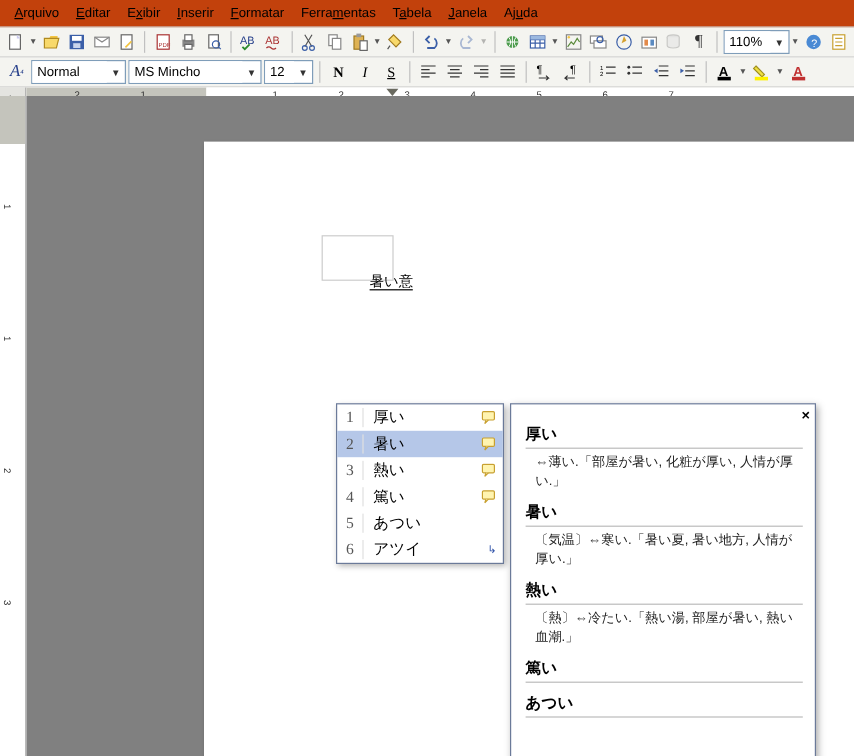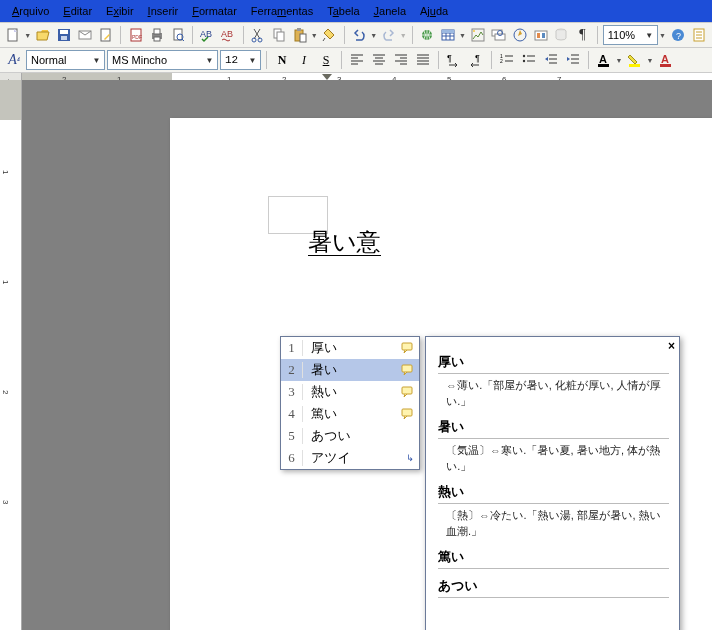--- a/index.html
+++ b/index.html
@@ -1,43 +1,43 @@
 <!DOCTYPE html>
 <html><head>
 <meta charset="utf-8">
 <style>
 * { box-sizing: border-box; margin: 0; padding: 0; }
 body { font-family: Tahoma, Arial, sans-serif; font-size: 11px; background: #fff; width: 712px; height: 630px; overflow: hidden; position: relative; }
-.menubar { display: flex; gap: 2px; padding: 3px 6px; background: #1d4ed8; border-bottom: 1px solid #ccc; align-items: flex-end; }
+.menubar { display: flex; gap: 2px; padding: 3px 6px; background: #c2410c; border-bottom: 1px solid #ccc; align-items: flex-end; }
 .menubar span { padding: 2px 6px; cursor: default; }
 .menubar span u { text-decoration: underline; }
 .toolbar { display: flex; align-items: center; gap: 2px; padding: 2px 4px; border-bottom: 1px solid #ccc; background: #f4f4f0; }
 .tb-btn { width: 20px; height: 20px; display: flex; align-items: center; justify-content: center; border: 1px solid transparent; cursor: pointer; font-size: 12px; }
 .tb-sep { width: 1px; height: 18px; background: #c0c0c0; margin: 0 3px; }
 .tb-dd-arrow { font-size: 7px; margin-left: -1px; color: #555; width: 8px; text-align: center; cursor: pointer; }
 .combo { display: flex; border: 1px solid #7f9db9; background: #fff; height: 20px; }
 .combo input { border: none; outline: none; font-size: 11px; padding: 1px 4px; font-family: inherit; }
 .combo .arrow { width: 15px; height: 18px; display: flex; align-items: center; justify-content: center; font-size: 8px; color: #333; cursor: pointer; }
 .style-combo input { width: 62px; }
 .font-combo input { width: 94px; }
-.size-combo input { width: 24px; text-align: left; font-family: Liberation Mono, monospace; }
+.size-combo input { width: 24px; text-align: left; }
 .zoom-combo input { width: 38px; text-align: left; }
 .a4-icon { font-family: serif; font-style: italic; font-size: 14px; color: #27408b; }
 .ruler { height: 18px; background: #f0f0ec; border-bottom: 1px solid #aaa; position: relative; display: flex; }
 .ruler-corner { width: 22px; border-right: 1px solid #aaa; background: #e4e4e0; display: flex; align-items: center; justify-content: center; font-size:8px; }
 .ruler-body { flex: 1; position: relative; background: #fff; font-size: 9px; }
 .ruler-gray { position: absolute; top: 0; bottom: 0; background: #c4c4bc; }
 .ruler-num { position: absolute; top: 2px; font-size: 8px; color: #333; }
 .ruler-marker { position: absolute; top: 1px; width: 0; height: 0; border-left: 5px solid transparent; border-right: 5px solid transparent; border-top: 6px solid #6a6a60; }
 .workspace { position: absolute; top: 80px; bottom: 0; left: 0; right: 0; background: #808080; }
 .vruler { position: absolute; top: 0; left: 0; bottom: 0; width: 22px; background: #fff; border-right: 1px solid #aaa; }
 .vruler-gray { position: absolute; left: 0; right: 0; background: #c4c4bc; }
 .vruler-num { position: absolute; left: 1px; font-size: 8px; color: #333; writing-mode: vertical-lr; }
 .page { position: absolute; left: 170px; top: 38px; width: 542px; height: 592px; background: #fff; box-shadow: 2px 2px 4px rgba(0,0,0,.4); }
-.doc-text { position: absolute; left: 138px; top: 108px; font-family: "MS Mincho", serif; font-size: 24px; }
+.doc-text { position: absolute; left: 138px; top: 108px; font-family: "MS Mincho", serif; font-size: 12px; }
 .ime-list { position: absolute; left: 280px; top: 256px; width: 140px; background: #fff; border: 1px solid #6b7a99; font-family: "MS Mincho","MS UI Gothic",serif; font-size: 13px; box-shadow: 2px 2px 5px rgba(0,0,0,.3); }
 .ime-row { display: flex; align-items: center; height: 22px; }
 .ime-row.sel { background: #b5c7e8; }
 .ime-num { width: 22px; text-align: center; color: #555; border-right: 1px solid #e0e0e0; }
 .ime-cand { flex: 1; padding-left: 8px; }
 .ime-icon { width: 18px; font-size: 11px; text-align: center; }
 .dict-panel { position: absolute; left: 425px; top: 256px; width: 255px; height: 320px; background: #fff; border: 1px solid #6b7a99; box-shadow: 2px 2px 6px rgba(0,0,0,.35); font-family: "MS UI Gothic","MS Gothic",sans-serif; font-size: 11px; }
 .dict-close { position: absolute; right: 4px; top: 2px; font-weight: bold; font-size: 12px; cursor: pointer; font-family: Arial; }
 .dict-body { padding: 16px 10px 8px 12px; }
 .dict-entry { margin-bottom: 8px; }
@@ -451,21 +451,21 @@
 
   <div class="dict-panel">
     <div class="dict-close">×</div>
     <div class="dict-body">
       <div class="dict-entry">
         <div class="dict-word">厚い</div>
         <div class="dict-def">⇔薄い.「部屋が暑い, 化粧が厚い, 人情が厚い.」</div>
       </div>
       <div class="dict-entry">
         <div class="dict-word">暑い</div>
-        <div class="dict-def">〔気温〕⇔寒い.「暑い夏, 暑い地方, 体が熱い.」</div>
+        <div class="dict-def">〔気温〕⇔寒い.「暑い夏, 暑い地方, 人情が厚い.」</div>
       </div>
       <div class="dict-entry">
         <div class="dict-word">熱い</div>
         <div class="dict-def">〔熱〕⇔冷たい.「熱い湯, 部屋が暑い, 熱い血潮.」</div>
       </div>
       <div class="dict-entry">
         <div class="dict-word">篤い</div>
       </div>
       <div class="dict-entry">
         <div class="dict-word">あつい</div>

